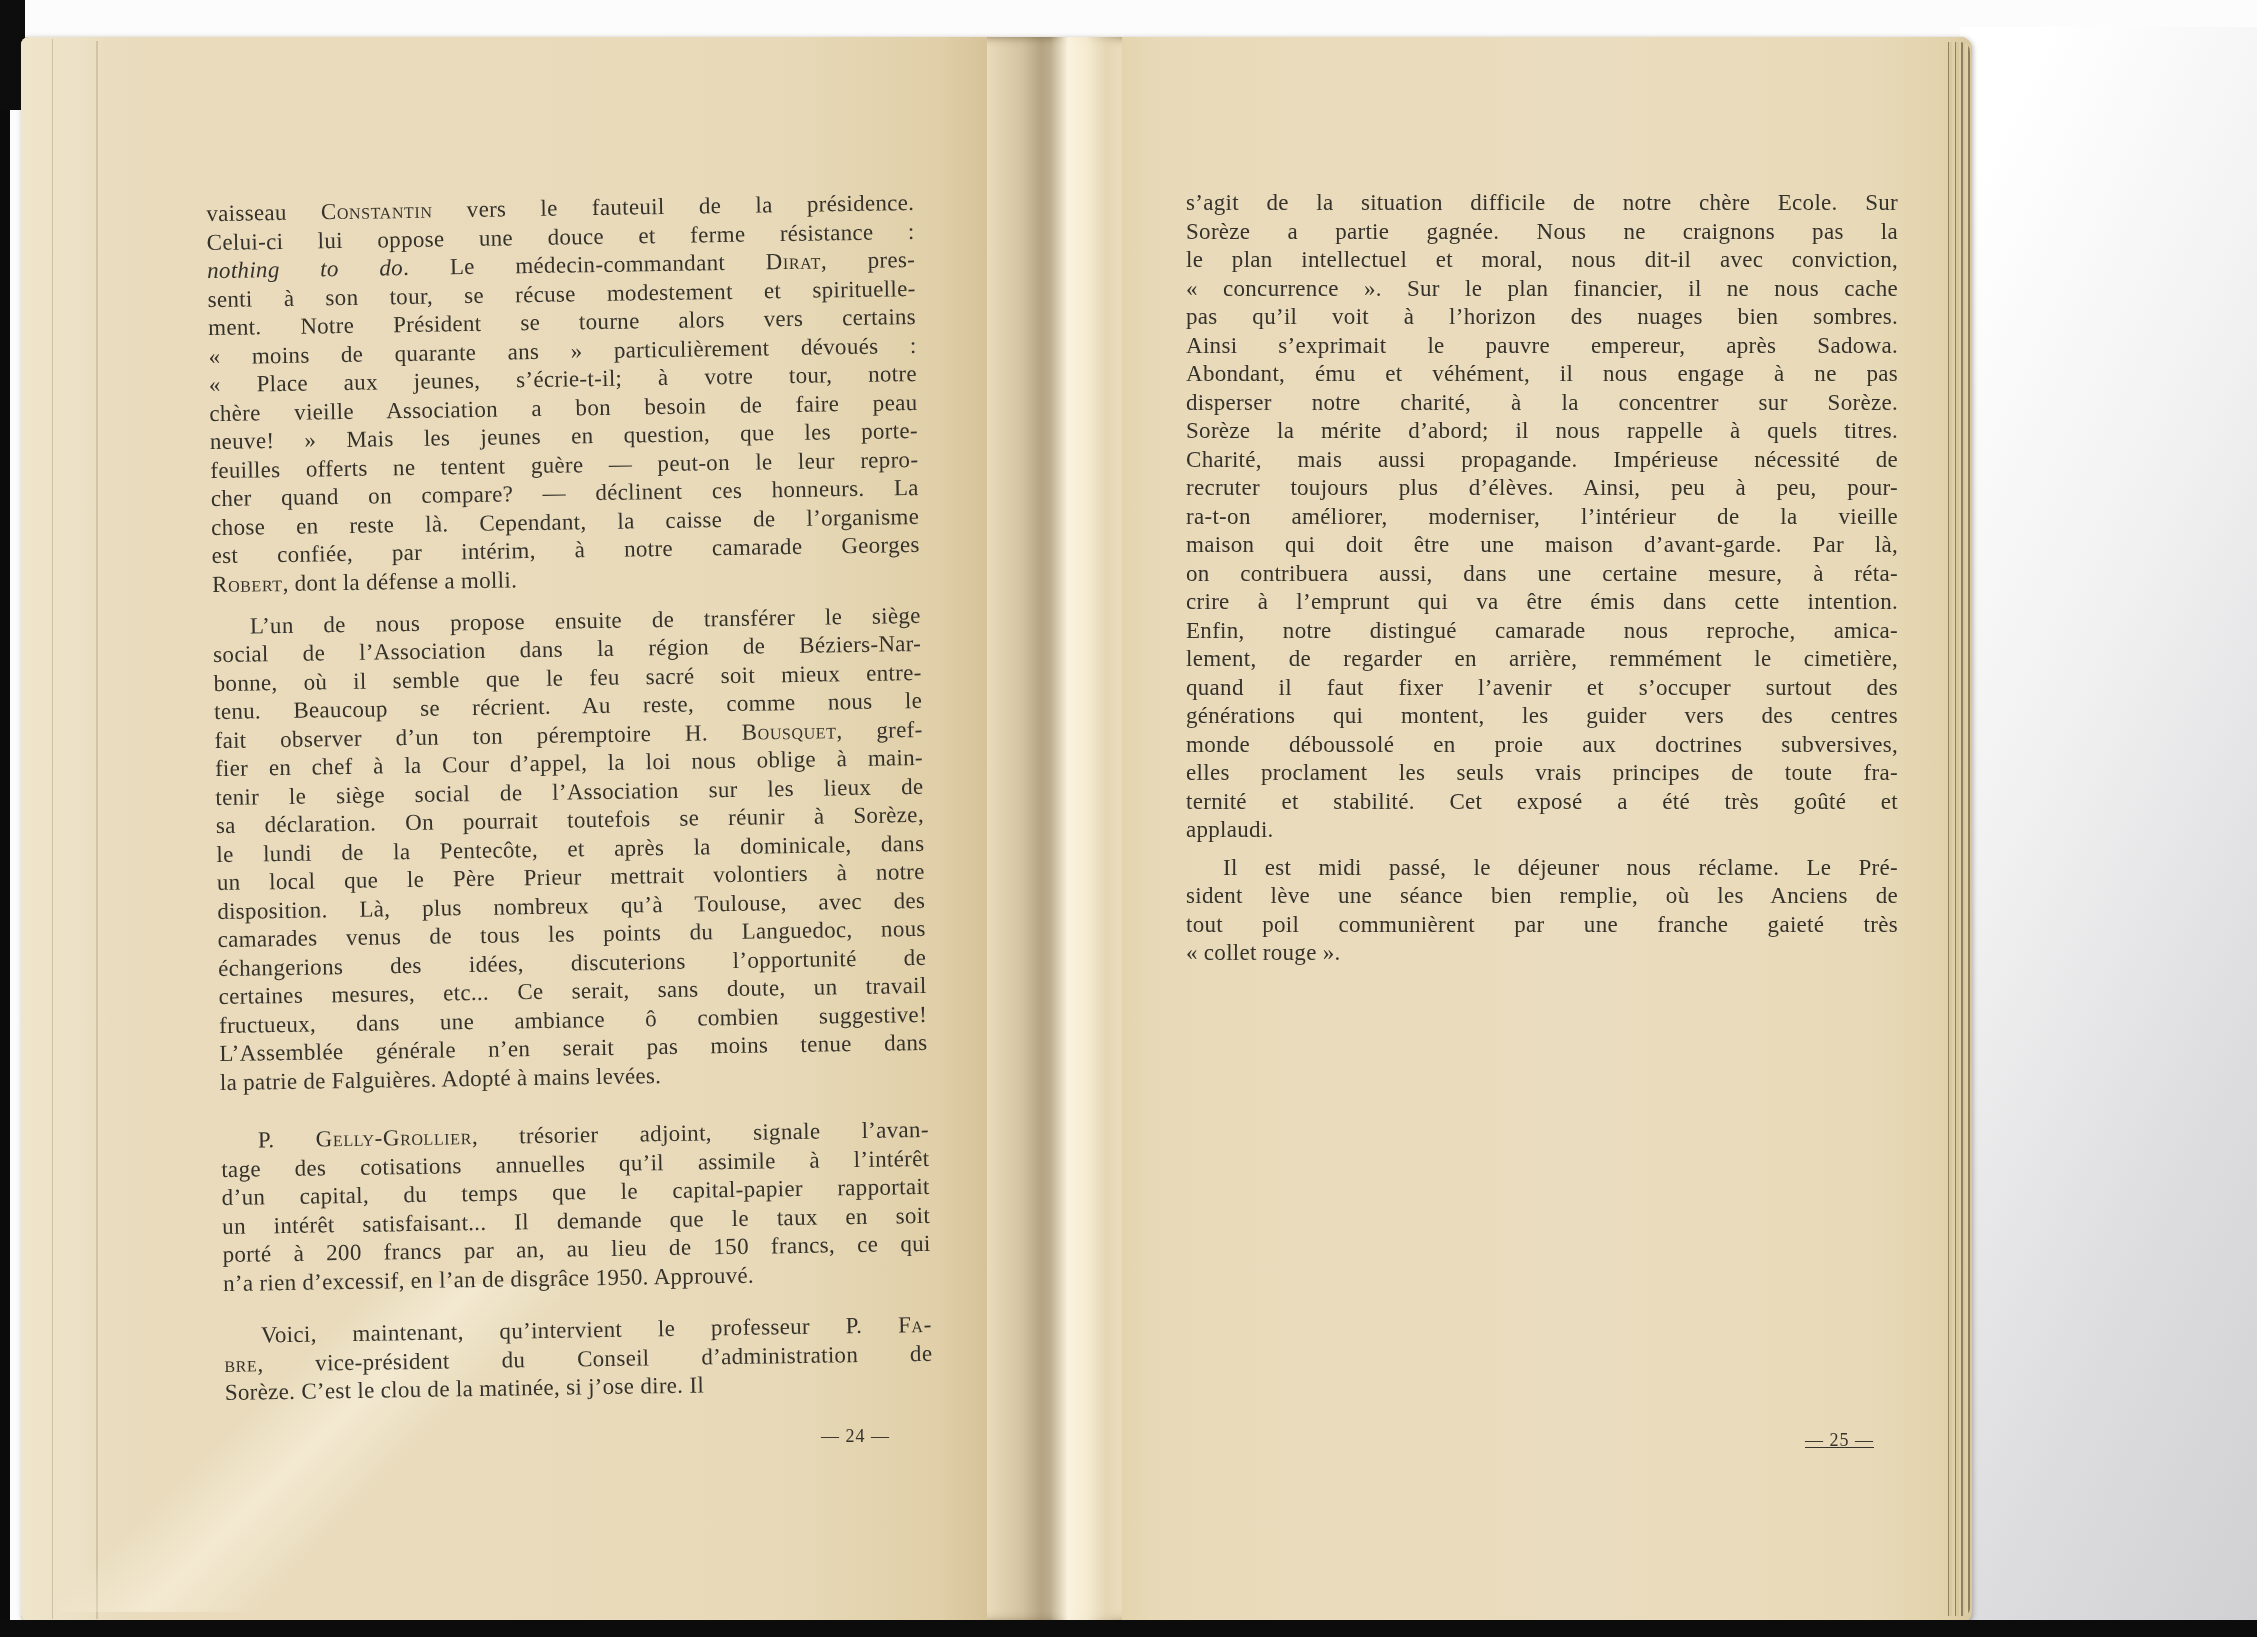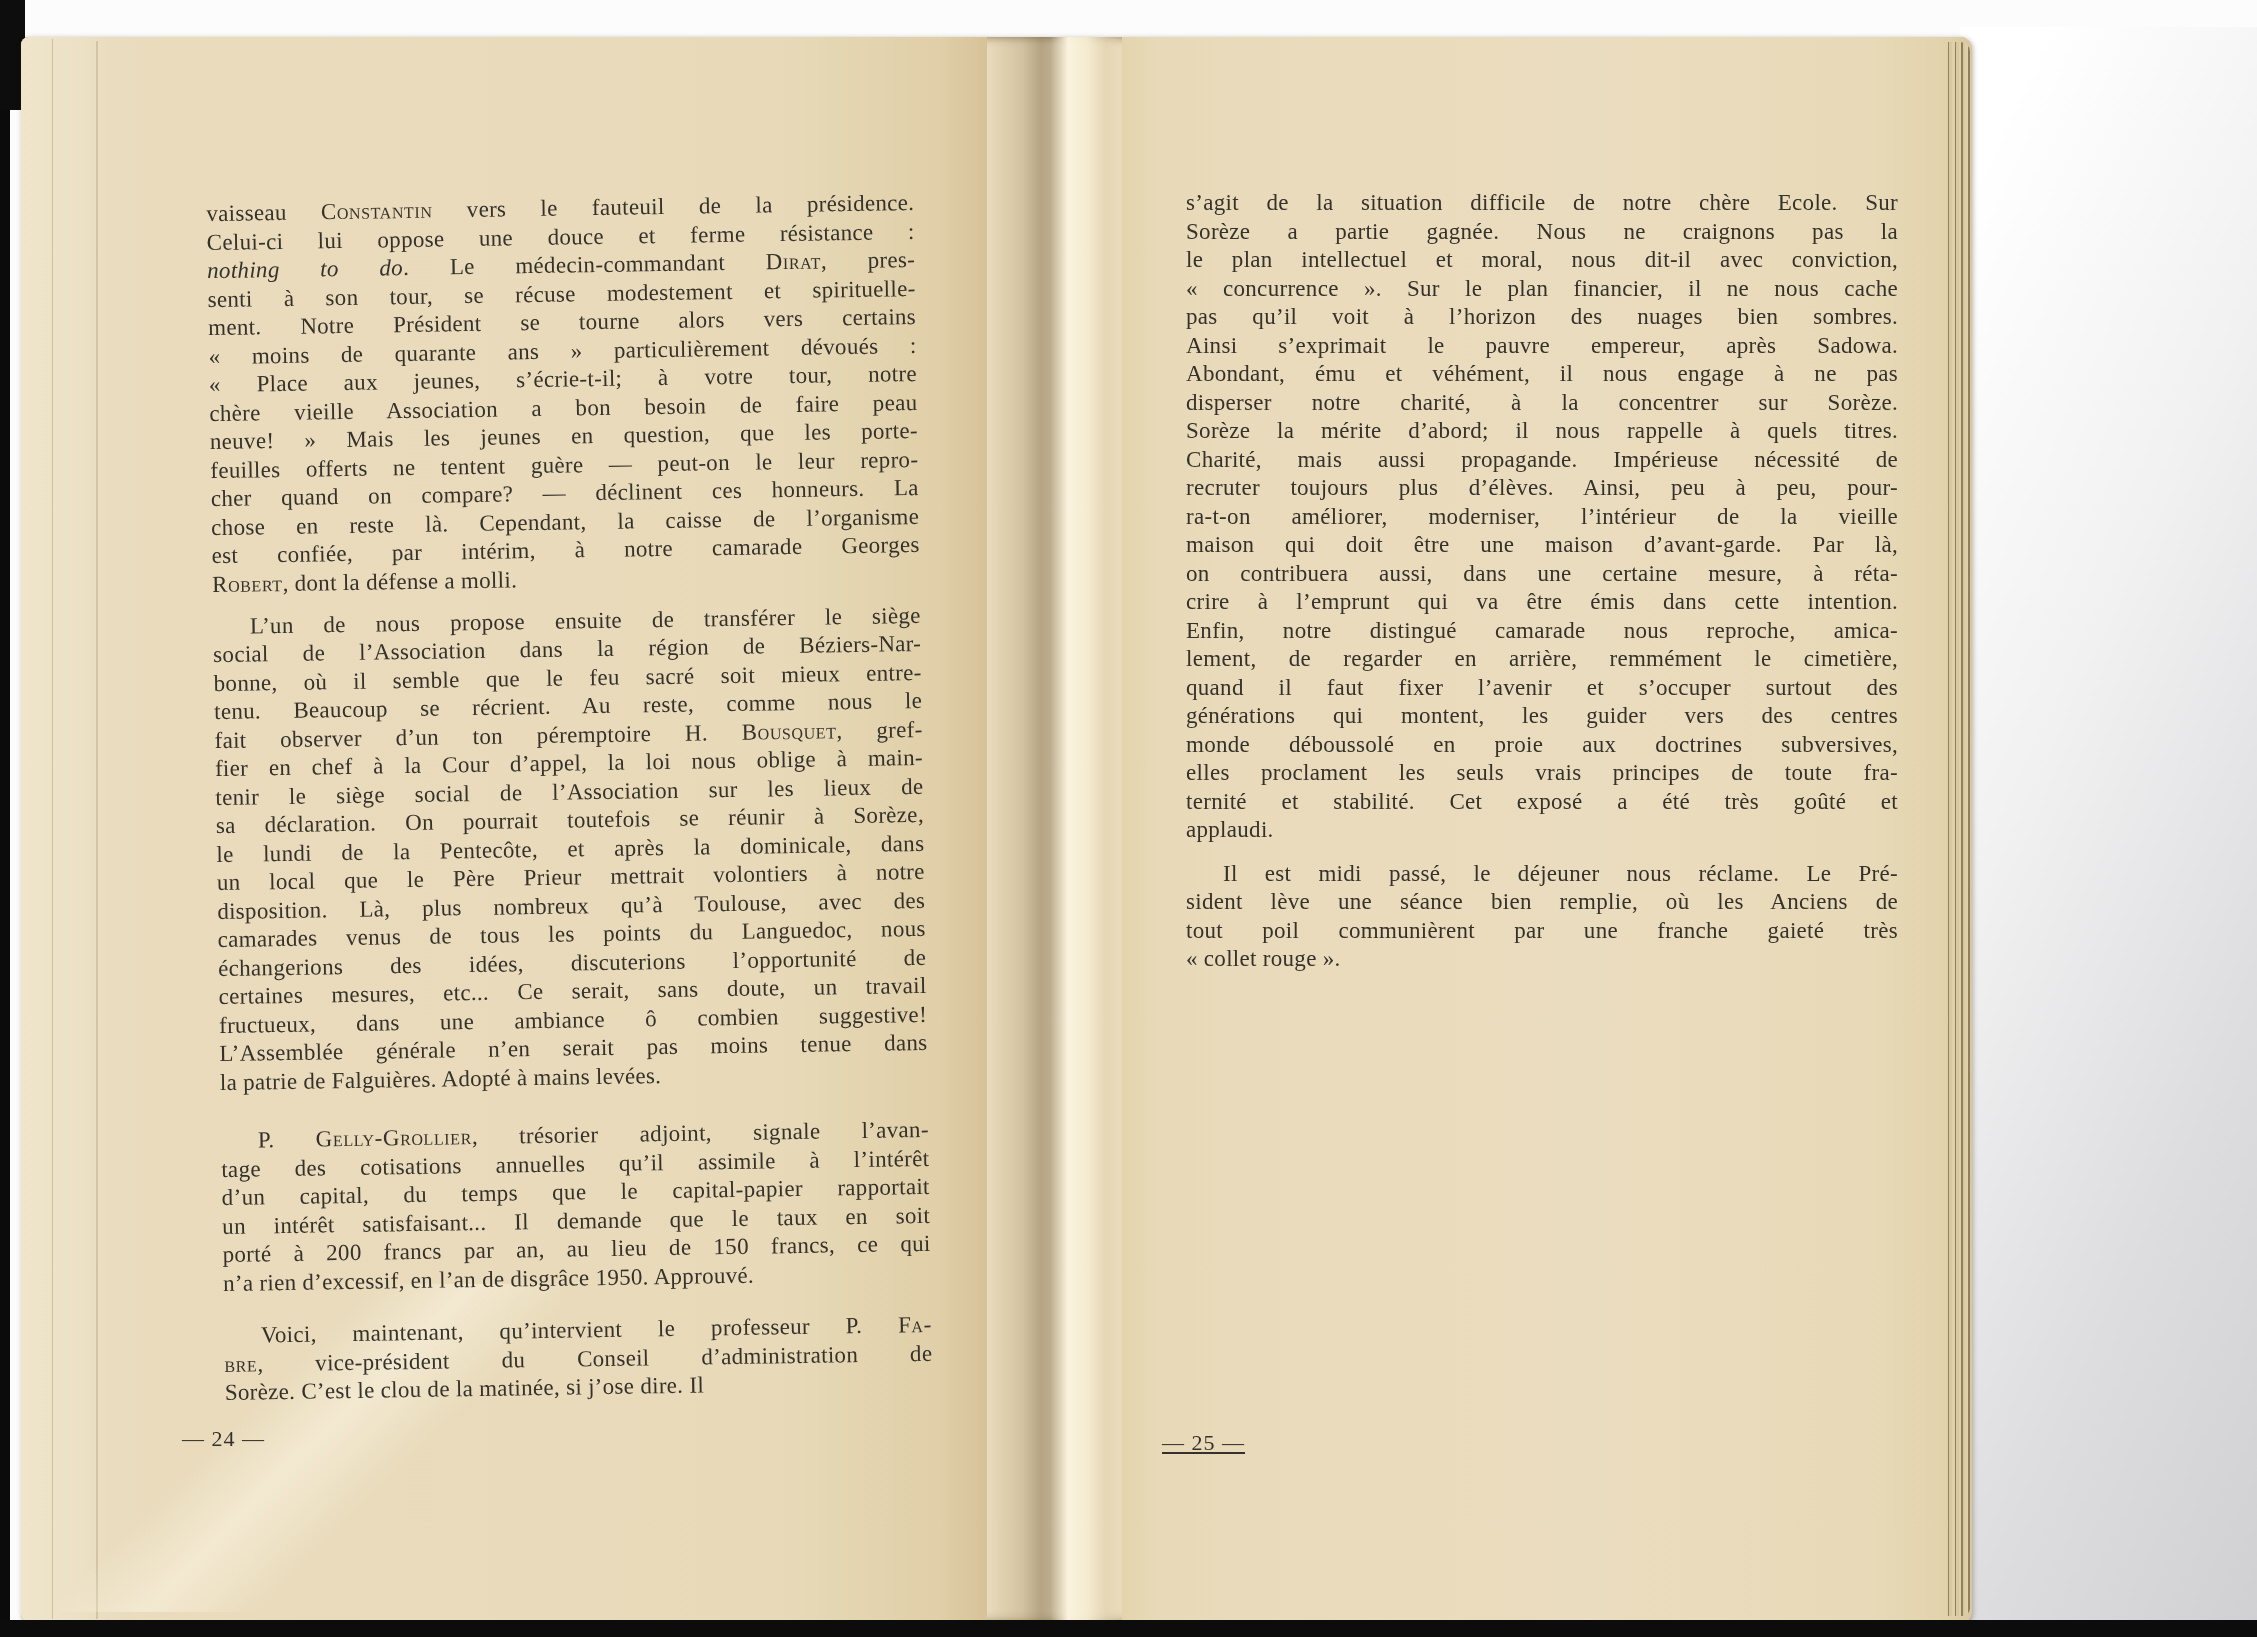--- a/index.html
+++ b/index.html
@@ -78,30 +78,30 @@
     color:#35322b;
     font-size:23px;line-height:28.5px;letter-spacing:0.3px;
     z-index:5;
   }
   .text-left{left:206px;top:189px;width:708px;transform:rotate(-.9deg);transform-origin:708px 0;}
   .text-right{left:1186px;top:189px;width:712px;}
   .para{margin:0;}
   .text-left .para:nth-child(2){margin-top:13.5px;}
   .text-left .para:nth-child(3){margin-top:30px;}
   .text-left .para:nth-child(4){margin-top:24px;}
-  .text-right .para:nth-child(2){margin-top:15px;}
+  .text-right .para:nth-child(2){margin-top:9px;}
   .line{text-align:justify;text-align-last:justify;}
   .line.last{text-align-last:left;}
   .para.indent .line:first-child{text-indent:37px;}
   .sc{font-variant:small-caps;letter-spacing:0.6px;}
   .it{font-style:italic;}
 
   .pagenum{
-    color:#35322b;font-size:22px;letter-spacing:1px;
-    text-align:left;z-index:5;
+    color:#35322b;font-size:18px;letter-spacing:1px;
+    text-align:right;z-index:5;
   }
   .pagenum-left{left:182px;top:1426px;width:708px;}
   .pagenum-right{left:1162px;top:1430px;width:712px;text-decoration:underline;}
 </style>
 </head>
 <body>
 
 <div class="abs scanner-gray"></div>
 <div class="abs black-left"></div>
 <div class="abs black-topleft"></div>

